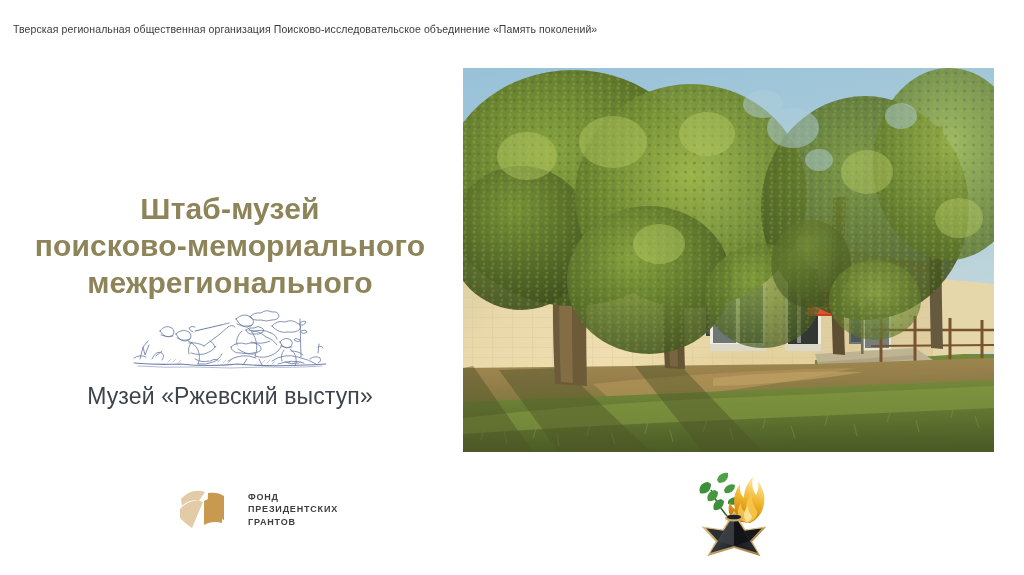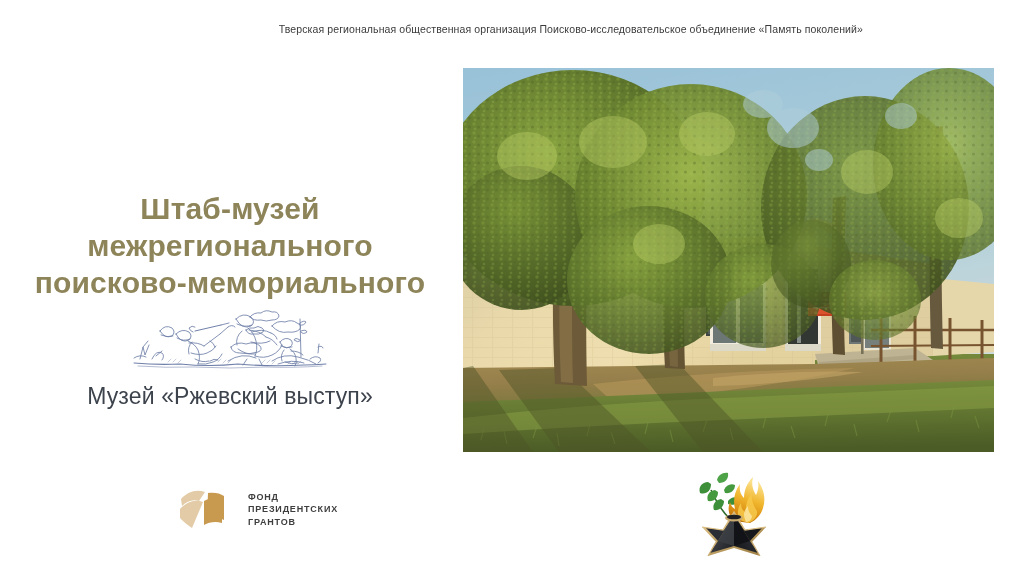--- a/index.html
+++ b/index.html
@@ -13,24 +13,24 @@
     height: 575px;
     position: relative;
     overflow: hidden;
     font-family: "Liberation Sans", "DejaVu Sans", sans-serif;
     color: #3a3f47;
   }
 
   
   .org-header {
     position: absolute;
-    left: 6px;
+    left: 13px;
     top: 22px;
     width: 857px;
-    text-align: right;
+    text-align: left;
     font-size: 10.5px;
     line-height: 14px;
     letter-spacing: 0.01em;
     color: #3b3b3b;
     white-space: nowrap;
   }
 
   
   .left-col {
     position: absolute;
@@ -115,22 +115,22 @@
 </style>
 </head>
 <body>
 
 <div class="org-header">Тверская региональная общественная организация Поисково-исследовательское объединение «Память поколений»</div>
 
 <div class="left-col">
 
   <div class="project-title">
     <span class="ln">Штаб-музей</span>
+    <span class="ln">поисково-мемориального</span>
     <span class="ln">межрегионального</span>
-    <span class="ln">поисково-мемориального</span>
   </div>
 
   <svg class="battle-art" viewBox="0 0 196 62" aria-hidden="true">
     <g fill="none" stroke="#6f7fa8" stroke-width="0.85" stroke-linecap="round" stroke-linejoin="round">
 
       <path d="M118 8 q4-5 11-4 q5-4 11-1 q6-1 7 4 q-1 4-7 4 q-6 2-11 0 q-8 1-11-3z"></path>
       <path d="M140 17 q5-6 13-4 q7-3 12 1 q5 2 3 6 q-4 4-12 3 q-9 2-16-6z"></path>
       <path d="M114 21 q3-3 8-2 q4-3 8 0 q3 2 1 4 q-4 3-9 2 q-6 1-8-4z"></path>
       <path d="M99 38 q6-6 15-3 q9-3 14 2 q3 4-2 6 q-9 3-18 1 q-8 0-9-6z"></path>
 

